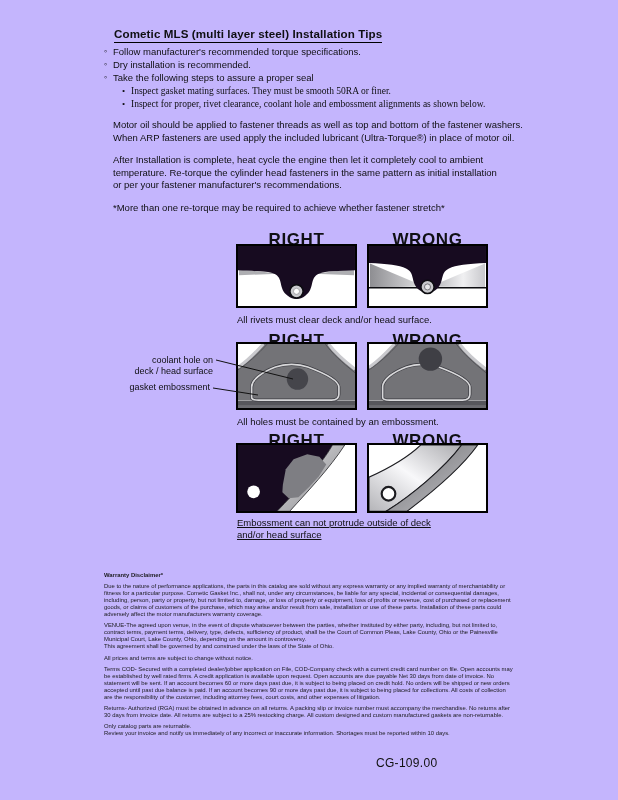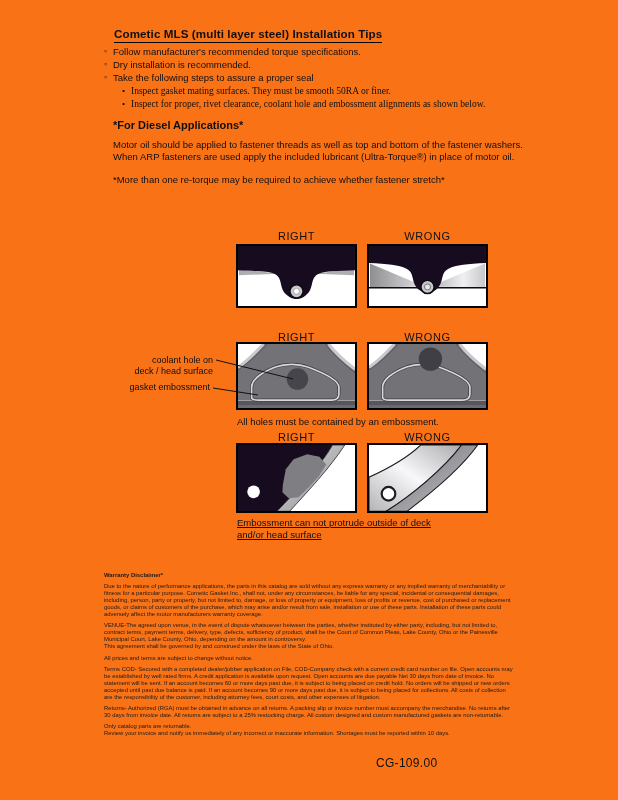--- a/index.html
+++ b/index.html
@@ -1,36 +1,36 @@
 <!DOCTYPE html>
 <html style="--ink: #0f0f12; --diagram_dark: #170b20; --gasket_gray: #737377; --hole_dark: #45454b;"><head>
 <meta charset="utf-8">
 <style>
   html,body{margin:0;padding:0;background:#e8e8e8;}
-  .page{position:relative;width:618px;height:800px;background:#f97316;margin:0 auto;
+  .page{position:relative;width:618px;height:800px;background:#c4b5fd;margin:0 auto;
         font-family:"Liberation Sans",sans-serif;color:var(--ink,#0f0f12);overflow:hidden;}
 
   
   .title-wrap{position:absolute;left:114px;top:24px;}
   .doc-title{font-size:11.6px;font-weight:bold;letter-spacing:0.1px;
              border-bottom:1.6px solid #000;padding-bottom:1.5px;display:inline-block;}
   .bullets{position:absolute;left:104px;top:45px;width:440px;font-size:9.5px;line-height:13.2px;}
   .b,.sb{position:relative;padding-left:9px;}
   .b::before{content:"◦";position:absolute;left:0;top:0;font-size:9px;}
   .sb{margin-left:18px;font-family:Liberation Serif, serif;}
   .sb::before{content:"•";position:absolute;left:0;top:0;font-size:9px;}
 
   
   .diesel{position:absolute;left:113px;top:119px;width:420px;font-size:9.5px;line-height:12.6px;}
   .diesel h2{font-size:11px;font-weight:bold;margin:0 0 7px 0;}
   .diesel p{margin:0 0 10px 0;white-space:pre-line;}
 
   
   .figures{position:absolute;left:0;top:228px;width:618px;height:332px;}
-  .rw-label{position:absolute;width:121px;text-align:center;font-size:11px;font-weight:400;
+  .rw-label{position:absolute;width:121px;text-align:center;font-size:17px;font-weight:700;
             letter-spacing:0.6px;color:#101014;}
   .figbox{position:absolute;border:2px solid #000;width:117px;background:#fff;line-height:0;}
   .figbox svg{display:block;width:117px;}
   .caption{position:absolute;left:237px;font-size:9.5px;line-height:11.5px;white-space:pre-line;}
   .ann{position:absolute;text-align:right;font-size:9px;line-height:10.5px;white-space:pre-line;}
   .ptr{position:absolute;left:0;top:0;pointer-events:none;}
 
   .f-dark{fill:var(--diagram_dark,#170b20);}
   .f-wedge{fill:#aeaeb2;}
   .f-gasket{fill:var(--gasket_gray,#737377);}
@@ -55,23 +55,25 @@
 
   <div class="bullets">
     <div class="b">Follow manufacturer's recommended torque specifications.</div>
     <div class="b">Dry installation is recommended.</div>
     <div class="b">Take the following steps to assure a proper seal</div>
     <div class="sb">Inspect gasket mating surfaces. They must be smooth 50RA or finer.</div>
     <div class="sb">Inspect for proper, rivet clearance, coolant hole and embossment alignments as shown below.</div>
   </div>
 
   <div class="diesel">
-    <h2>*For Diesel Applications*</h2>
     <p>Motor oil should be applied to fastener threads as well as top and bottom of the fastener washers.
 When ARP fasteners are used apply the included lubricant (Ultra-Torque®) in place of motor oil.</p>
+    <p>After Installation is complete, heat cycle the engine then let it completely cool to ambient
+temperature. Re-torque the cylinder head fasteners in the same pattern as initial installation
+or per your fastener manufacturer's recommendations.</p>
     <p>*More than one re-torque may be required to achieve whether fastener stretch*</p>
   </div>
 
   <div class="figures">
 
     <div class="rw-label" style="left:236px;top:2px;">RIGHT</div>
     <div class="rw-label" style="left:367px;top:2px;">WRONG</div>
 
     <div class="figbox" style="left:236px;top:16px;">
       <svg viewBox="0 0 120 62">
@@ -98,20 +100,21 @@
         </defs>
         <path fill="url(#w1l)" d="M1,18 L57,41.5 L1,42.5 Z"></path>
         <path fill="url(#w1r)" d="M119,18 L63,41.5 L119,42.5 Z"></path>
         <line x1="0" y1="42.8" x2="120" y2="42.8" stroke="#0c0c10" stroke-width="1.4"></line>
         <path class="f-dark" d="M0,0 H120 V17.5 C101,18.5 89,19.5 82,23 C72,27.5 78,38 68,45.5 C62.5,49.8 57.5,49.8 52,45.5 C42,38 48,27.5 38,23 C31,19.5 19,18.5 0,17.5 Z"></path>
         <circle cx="60" cy="42" r="6.8" fill="#c8c8cc" stroke="#0c0c10" stroke-width="1.6"></circle>
         <circle cx="60" cy="42" r="3.1" fill="#e6e6e8" stroke="#5a5a5e" stroke-width="0.8"></circle>
       </svg>
     </div>
 
+    <div class="caption" style="top:86px;">All rivets must clear deck and/or head surface.</div>
 
     <div class="rw-label" style="left:236px;top:103px;">RIGHT</div>
     <div class="rw-label" style="left:367px;top:103px;">WRONG</div>
 
     <div class="ann" style="left:105px;top:127px;width:108px;text-align:right;">coolant hole on
 deck / head surface</div>
     <div class="ann" style="left:105px;top:154px;width:105px;">gasket embossment</div>
 
     <div class="figbox" style="left:236px;top:114px;">
       <svg viewBox="0 0 120 66">

